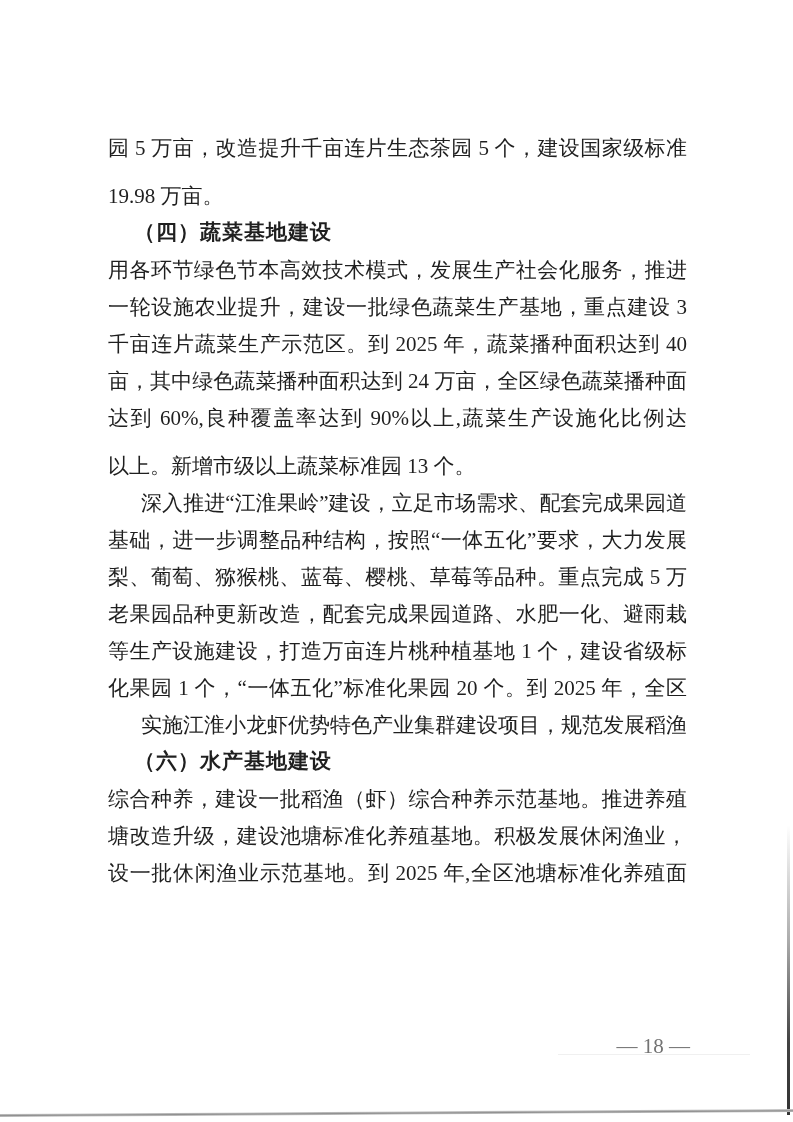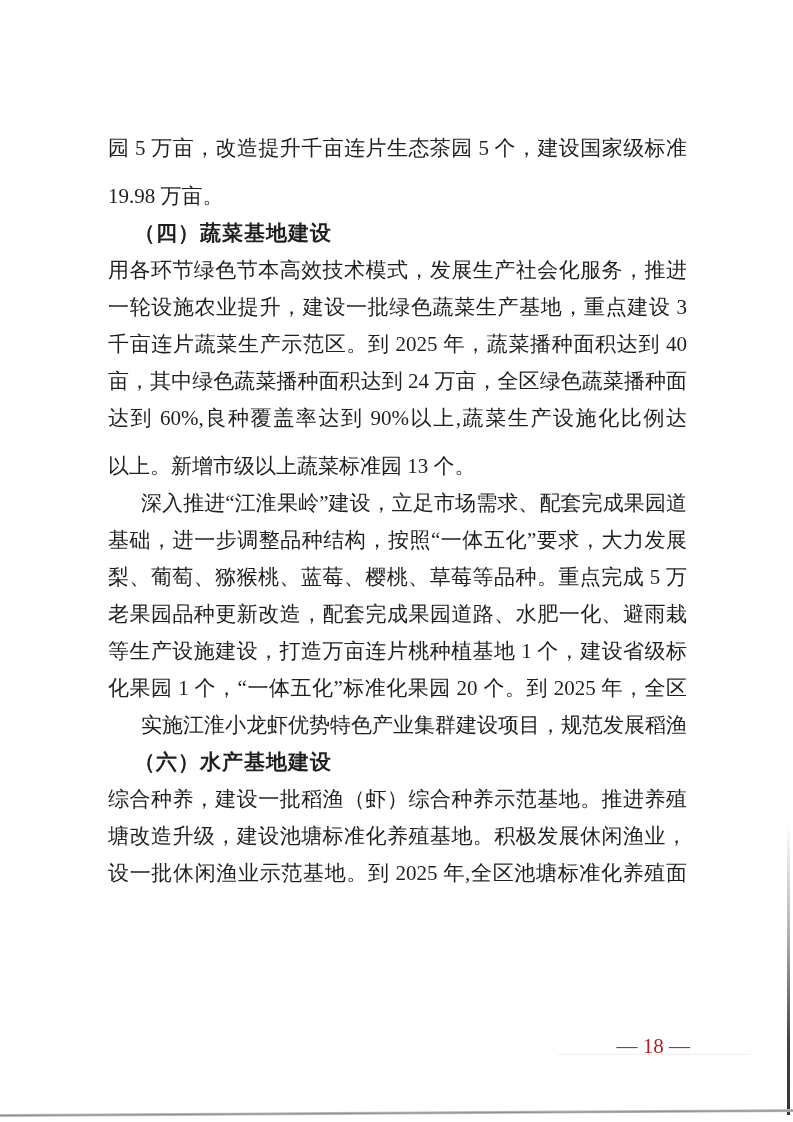--- a/index.html
+++ b/index.html
@@ -27,37 +27,37 @@
     font-size: 21px;
     color: #1f1f1f;
     text-align: justify;
     text-justify: inter-character;
     overflow: hidden;
   }
   .ln.j { text-align-last: justify; }
   .ln.last { text-align-last: left; margin-top: 11px; }
   .ln.ind { padding-left: 33px; }
   .ln.head {
-    font-family: Liberation Serif, serif;
+    font-family: Liberation Mono, monospace;
     font-weight: 700;
     font-size: 21px;
     letter-spacing: 1px;
     padding-left: 26px;
     text-align: left;
     text-align-last: left;
   }
 
   .footer {
     position: absolute;
     top: 1031px;
     right: 103px;
     height: 30px;
     line-height: 30px;
     font-size: 21px;
-    color: #b91c1c;
+    color: #737373;
     font-family: "Liberation Serif", "DejaVu Serif", serif;
   }
 
   .footer-hairline {
     position: absolute;
     left: 558px;
     top: 1054px;
     width: 192px;
     height: 1px;
     background: rgba(0, 0, 0, 0.06);

